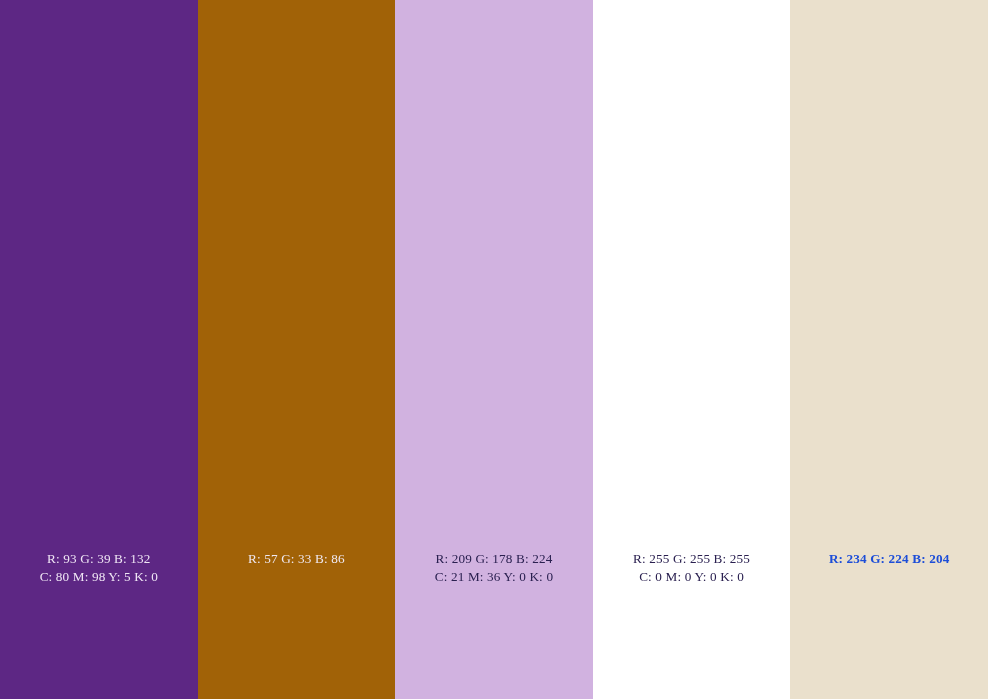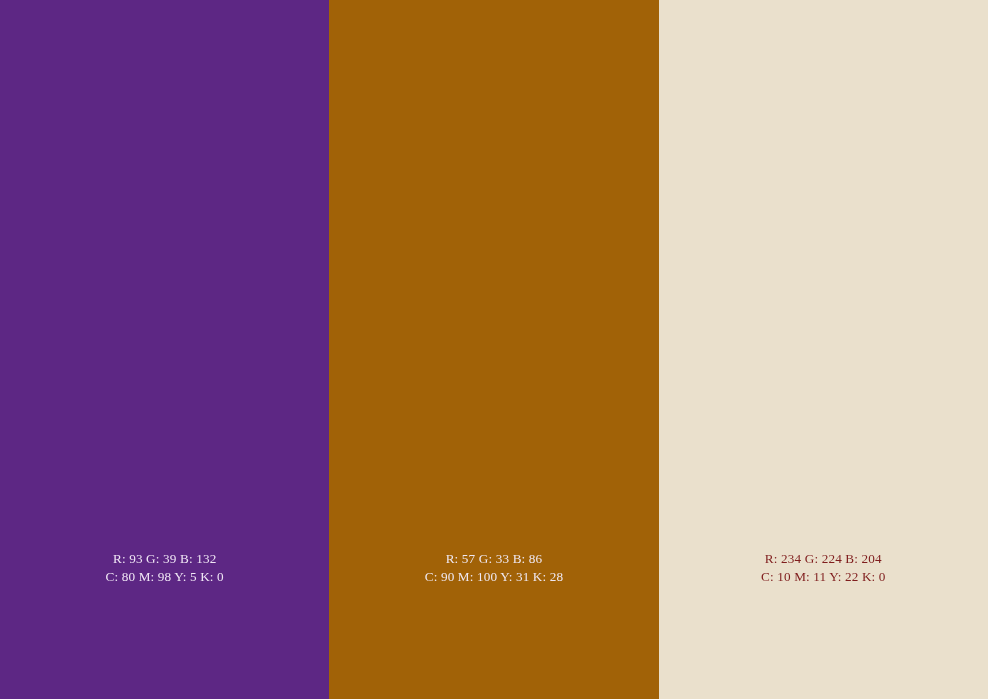--- a/index.html
+++ b/index.html
@@ -52,22 +52,32 @@
 <div id="palette">
     <div class="swatch" style="background-color: rgb(93, 39, 132);">
       <div class="swatch-label" style="color: rgb(240, 230, 245);">
         <span class="label-line">R: 93 G: 39 B: 132</span>
         <span class="label-line">C: 80 M: 98 Y: 5 K: 0</span>
       </div>
     </div>
     <div class="swatch" style="background-color: #a16207;">
       <div class="swatch-label" style="color: rgb(239, 232, 242);">
         <span class="label-line">R: 57 G: 33 B: 86</span>
-        <span class="label-line">C: 90 M: 100 Y: 31 K: 28</span>
+      </div>
+    </div>
+    <div class="swatch" style="background-color: rgb(209, 178, 224);">
+      <div class="swatch-label" style="color: rgb(42, 32, 80);">
+        <span class="label-line">R: 209 G: 178 B: 224</span>
+        <span class="label-line">C: 21 M: 36 Y: 0 K: 0</span>
+      </div>
+    </div>
+    <div class="swatch" style="background-color: rgb(255, 255, 255);">
+      <div class="swatch-label" style="color: rgb(42, 32, 80);">
+        <span class="label-line">R: 255 G: 255 B: 255</span>
+        <span class="label-line">C: 0 M: 0 Y: 0 K: 0</span>
       </div>
     </div>
     <div class="swatch" style="background-color: rgb(234, 224, 204);">
-      <div class="swatch-label" style="color: #7f1d1d;">
+      <div class="swatch-label" style="color: #1d4ed8; font-weight: bold;">
         <span class="label-line">R: 234 G: 224 B: 204</span>
-        <span class="label-line">C: 10 M: 11 Y: 22 K: 0</span>
       </div>
     </div>
   </div>
 
 </body></html>

